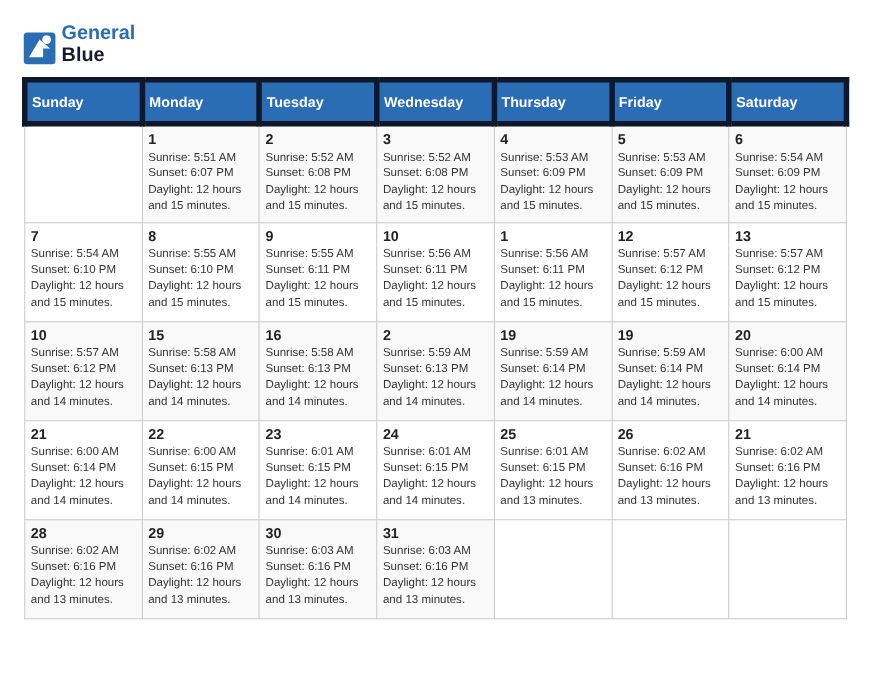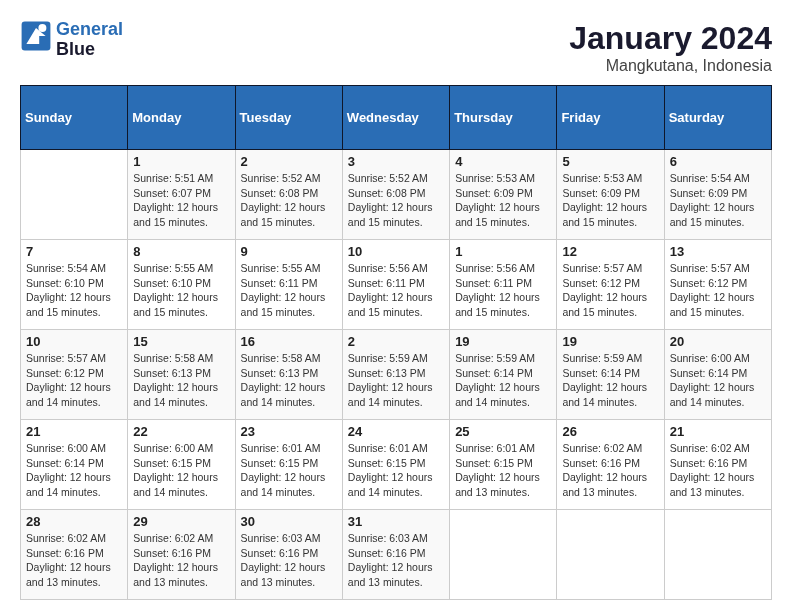--- a/index.html
+++ b/index.html
@@ -11,21 +11,21 @@
       padding: 20px;
     }
     .header {
       display: flex;
       justify-content: space-between;
       align-items: flex-start;
       margin-bottom: 10px;
     }
     .logo {
       display: flex;
-      align-items: flex-start;
+      align-items: flex-end;
       gap: 4px;
     }
     .logo-text {
       font-size: 18px;
       font-weight: bold;
       color: #1a1a2e;
       line-height: 1.1;
     }
     .logo-text span {
       color: #2a6db5;
@@ -47,25 +47,25 @@
       color: #444;
     }
     table {
       width: 100%;
       border-collapse: collapse;
       font-size: 11px;
     }
     thead tr th {
       background-color: #2a6db5;
       color: #fff;
-      padding: 24px 4px;
+      padding: 10px 4px;
       text-align: left;
       font-size: 13px;
       font-weight: bold;
-      border: 1px solid #0f172a;
+      border: 5px solid #0f172a;
     }
     tbody tr td {
       border: 1px solid #ccc;
       vertical-align: top;
       padding: 4px 5px;
       min-height: 80px;
       height: 90px;
       background: #fff;
     }
     tbody tr:nth-child(odd) td {
@@ -94,24 +94,20 @@
     <svg class="logo-icon" viewBox="0 0 40 40">
       <rect x="2" y="2" width="36" height="36" rx="4" fill="#2a6db5"></rect>
       <polygon points="8,30 20,10 32,20 24,20 24,30" fill="white"></polygon>
       <circle cx="28" cy="10" r="5" fill="white"></circle>
     </svg>
     <div class="logo-text">
       <div><span>General</span></div>
       <div>Blue</div>
     </div>
   </div>
-  <div class="title-block">
-    <div class="cal-title">January 2024</div>
-    <div class="cal-subtitle">Mangkutana, Indonesia</div>
-  </div>
 </div>
 
 <table>
   <thead>
     <tr>
     <th>Sunday</th>
         <th>Monday</th>
         <th>Tuesday</th>
         <th>Wednesday</th>
         <th>Thursday</th>

